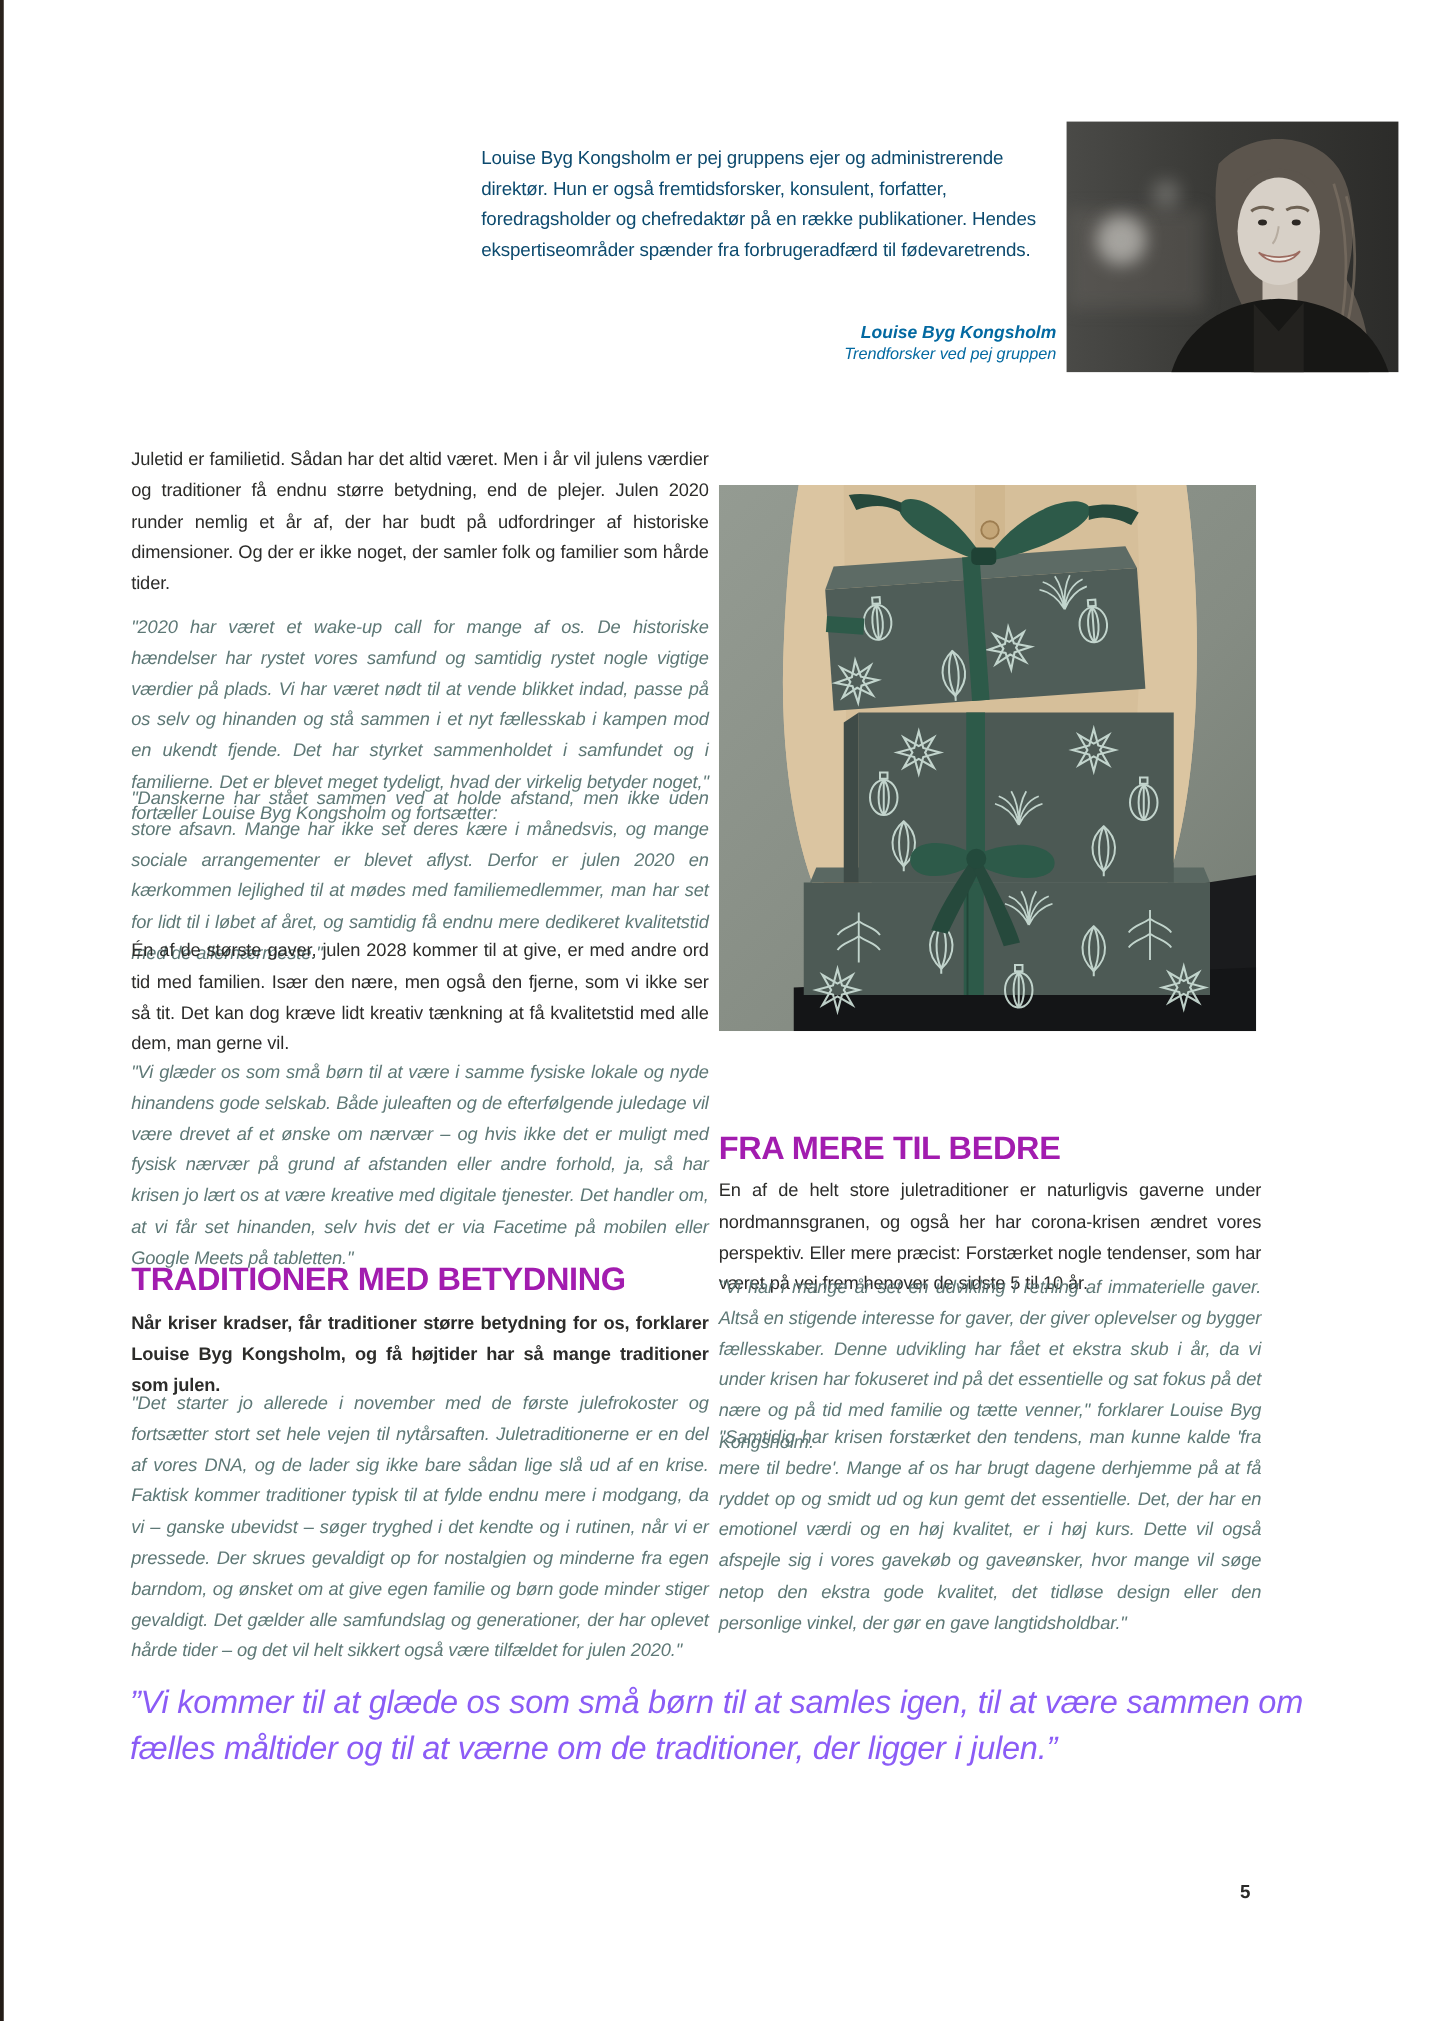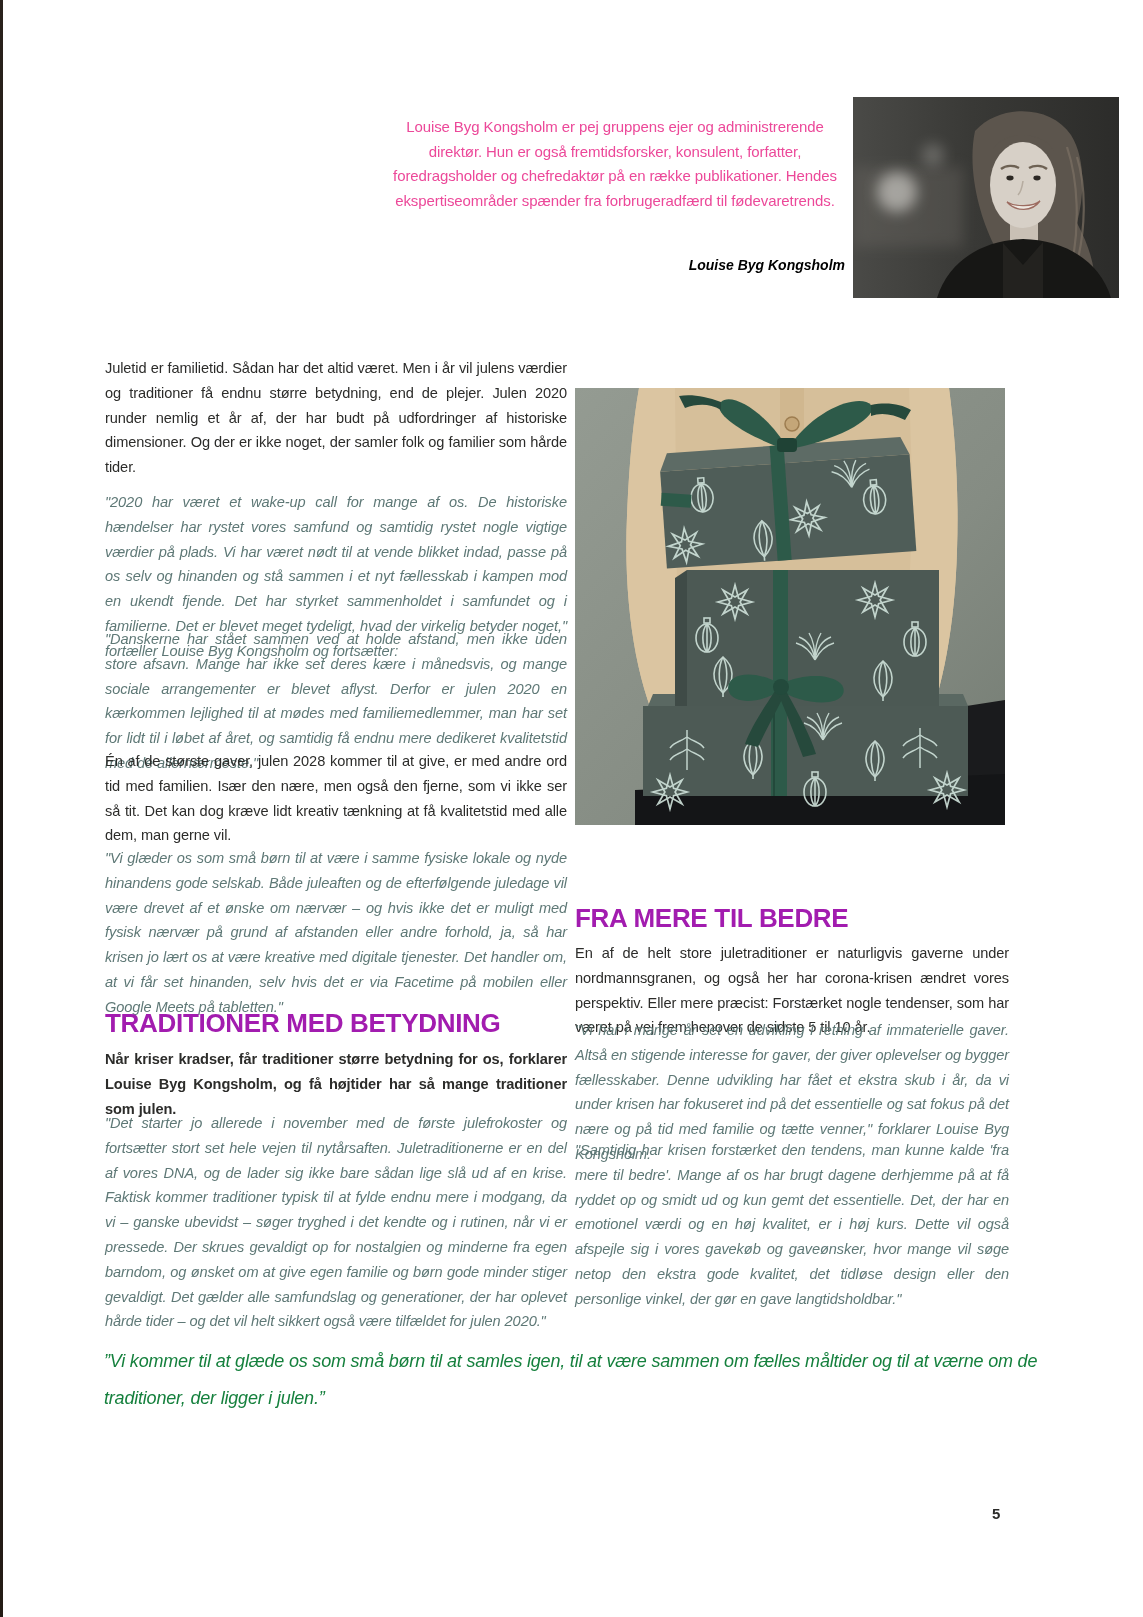--- a/index.html
+++ b/index.html
@@ -2,24 +2,24 @@
 <html><head>
 <meta charset="utf-8">
 <style>
   html,body{margin:0;padding:0;background:#ffffff;}
   .page{
     position:relative;width:1143px;height:1617px;background:#ffffff;
     font-family:"Liberation Sans","DejaVu Sans",sans-serif;overflow:hidden;
   }
   .page-edge{position:absolute;left:0;top:0;width:3px;height:1617px;background:linear-gradient(180deg,#2a221c,#17120f 40%,#241c16);}
   .intro{
-    position:absolute;left:385px;top:100px;width:460px;text-align:center;
-    font-size:15px;line-height:24.6px;color:#ec4899;letter-spacing:-0.1px;
-  }
-  .caption{position:absolute;left:385px;top:257px;width:460px;text-align:right;color:#000000;}
+    position:absolute;left:385px;top:100px;width:460px;text-align:left;
+    font-size:15px;line-height:24.6px;color:#0c4a6e;letter-spacing:-0.1px;
+  }
+  .caption{position:absolute;left:385px;top:257px;width:460px;text-align:right;color:#0369a1;}
   .caption .cap-name{font-size:14px;font-weight:bold;font-style:italic;line-height:17px;}
   .caption .cap-role{font-size:13px;font-style:italic;line-height:17px;}
   .photo{position:absolute;overflow:hidden;}
   .portrait{left:853px;top:97px;width:266px;height:201px;}
   .gifts{left:575px;top:388px;width:430px;height:437px;}
   .body-p,.quote-p{
     position:absolute;margin:0;text-align:justify;
     font-size:14.6px;line-height:24.8px;letter-spacing:-0.1px;
   }
   .body-p{color:#2c2c2a;}
@@ -28,21 +28,21 @@
   .rc{left:575px;width:434px;}
   .heading{
     position:absolute;margin:0;font-size:26px;font-weight:bold;color:#a21caf;
     letter-spacing:-0.3px;line-height:30px;
   }
   .p-l1{top:356px;} .q-l1{top:490px;} .q-l2{top:627px;} .p-l2{top:749px;}
   .q-l3{top:846px;} .h-l{top:1008px;} .p-l3{top:1047px;font-weight:bold;} .q-l4{top:1111px;}
   .h-r{top:903px;} .p-r1{top:941px;} .q-r1{top:1018px;} .q-r2{top:1138px;}
   .pull-quote{
     position:absolute;left:104px;top:1343px;width:952px;margin:0;
-    font-size:18px;font-style:italic;color:#15803d;line-height:37px;letter-spacing:-0.2px;
+    font-size:26px;font-style:italic;color:#8b5cf6;line-height:37px;letter-spacing:-0.2px;
   }
   .page-number{position:absolute;left:992px;top:1505px;font-size:15px;font-weight:bold;color:#2b2b29;}
 </style>
 </head>
 <body>
 
 <div class="page">
   <div class="page-edge"></div>
 
   <p class="intro">Louise Byg Kongsholm er pej gruppens ejer og administrerende direktør. Hun er også fremtidsforsker, konsulent, forfatter, foredragsholder og chefredaktør på en række publikationer. Hendes ekspertiseområder spænder fra forbrugeradfærd til fødevaretrends.</p>
@@ -78,20 +78,21 @@
       <path d="M170,84 C169,91 168,95 165,98" stroke="#b6aca0" stroke-width="1.6" fill="none"></path>
       <path d="M154,105 C163,115 179,115 187,104 C180,110 162,110 154,105 Z" fill="#efe9e2" stroke="#9c6b60" stroke-width="1.4"></path>
 
       <path d="M84,201 C96,162 132,143 170,142 C210,143 246,162 258,201 Z" fill="#171715"></path>
       <path d="M150,146 L170,168 L190,145 L190,201 L150,201 Z" fill="#23221f"></path>
     </svg>
   </div>
 
   <div class="caption">
     <div class="cap-name">Louise Byg Kongsholm</div>
+    <div class="cap-role">Trendforsker ved pej gruppen</div>
   </div>
 
   <div class="photo gifts">
     <svg width="430" height="437" viewBox="0 0 430 437" xmlns="http://www.w3.org/2000/svg">
       <defs>
         <linearGradient id="wall" x1="0" y1="0" x2="1" y2="1">
           <stop offset="0" stop-color="#949b92"></stop>
           <stop offset="0.6" stop-color="#858c83"></stop>
           <stop offset="1" stop-color="#747c73"></stop>
         </linearGradient>

